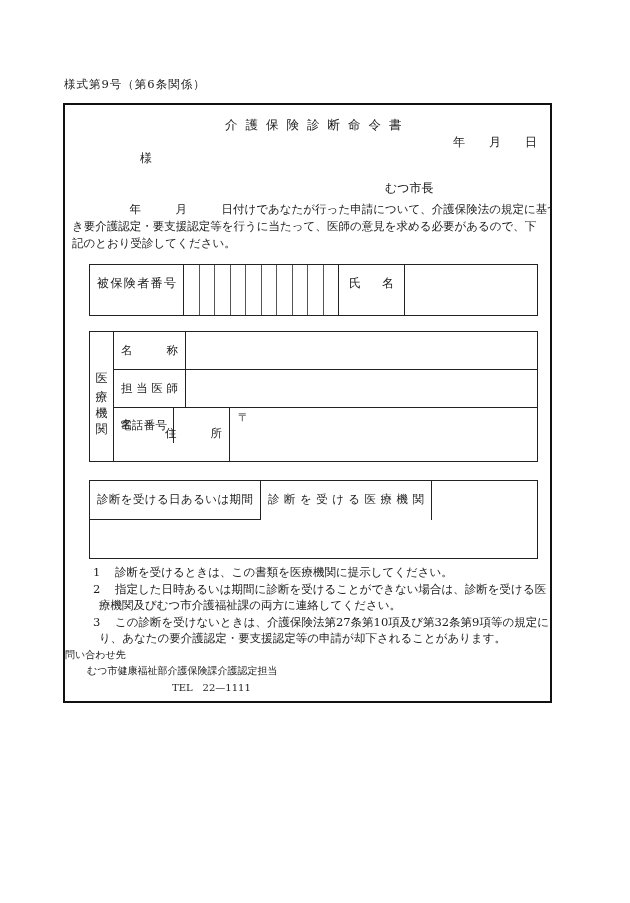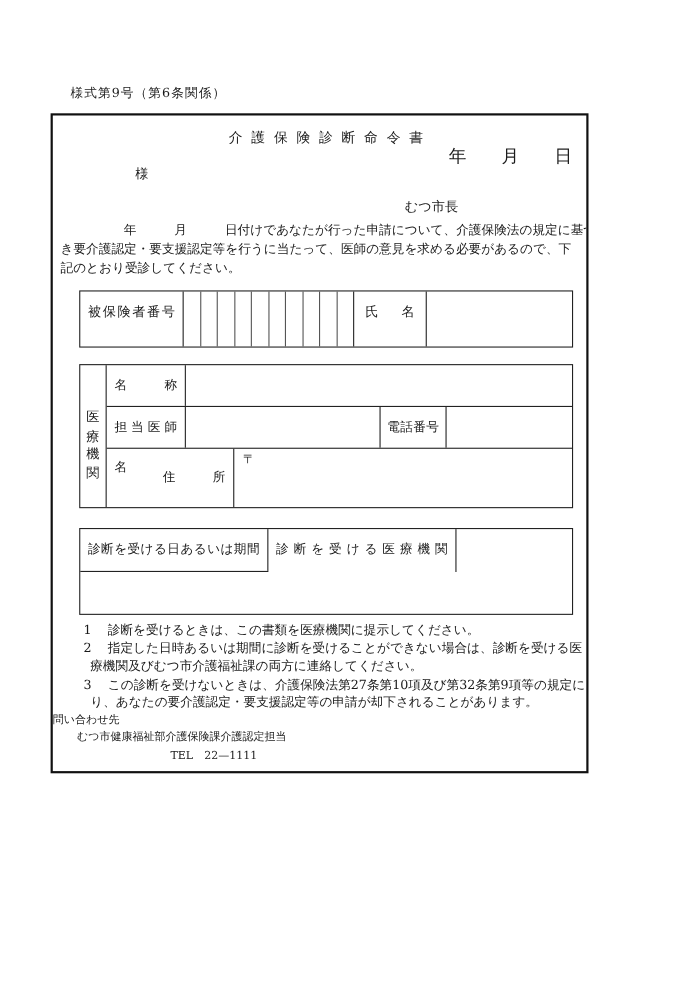--- a/index.html
+++ b/index.html
@@ -7,33 +7,33 @@
   body {
     width:630px; height:903px; position:relative;
     font-family:"DejaVu Serif","Liberation Serif",serif;
     color:#1a1a1a;
   }
   .form-number {
     position:absolute; left:64px; top:77px;
     font-size:11.5px; letter-spacing:1px; white-space:nowrap;
   }
   .form-box {
-    position:absolute; left:46px; top:103px;
+    position:absolute; left:63px; top:103px;
     width:489px; height:600px;
     border:2px solid #111;
     overflow:hidden;
   }
   .title {
     margin-top:11px; padding-left:160px;
     font-size:12.5px; letter-spacing:8px;
     height:18px; line-height:18px; white-space:nowrap;
   }
   .date-line {
     text-align:right; padding-right:13px;
-    font-size:16px; height:16px; line-height:16px; white-space:nowrap;
+    font-size:12px; height:16px; line-height:16px; white-space:nowrap;
   }
   .addressee { margin-left:75px; font-size:12px; height:16px; line-height:16px; }
   .issuer { margin-top:14px; margin-left:320px; font-size:12px; height:16px; line-height:16px; white-space:nowrap; }
   .paragraph { margin:5px 4px 0 7px; font-size:11.5px; line-height:17px; }
   .paragraph div { white-space:nowrap; }
 
   .t {
     margin-left:24px; width:449px;
     border:1px solid #222;
     display:flex; font-size:12px;
@@ -53,21 +53,21 @@
   
   .t2 { margin-top:15px; height:131px; }
   .vcell { width:24px; border-right:1px solid #222; display:flex; align-items:center; justify-content:center; }
   .vlabel {
     writing-mode:vertical-rl; text-orientation:upright;
     letter-spacing:17px; font-size:12px; line-height:24px;
   }
   .t2-rows { flex:1; display:flex; flex-direction:column; }
   .t2-row { display:flex; border-bottom:1px solid #222; }
   .t2-row:last-child { border-bottom:none; flex:1; }
-  .t2 .r1, .t2 .r2 { height:38px; line-height:36px; }
+  .t2 .r1, .t2 .r2 { height:38px; line-height:36px;flex-direction:column; }
   .t2 .lbl { width:72px; font-size:11.5px; }
   .t2 .wide-value { flex:1; border-right:none; }
   .t2 .doc-value { width:177px; }
   .t2 .phone-label { width:60px; padding:0 6px; font-size:11.5px; }
   .t2 .phone-value { flex:1; border-right:none; }
   .t2 .r3 .lbl { line-height:51px;margin-left:44px; }
   .t2 .addr-value { flex:1; border-right:none; padding:3px 8px; line-height:14px; font-size:11px; }
 
   
   .t3 { margin-top:18px; height:79px; flex-direction:row; }

